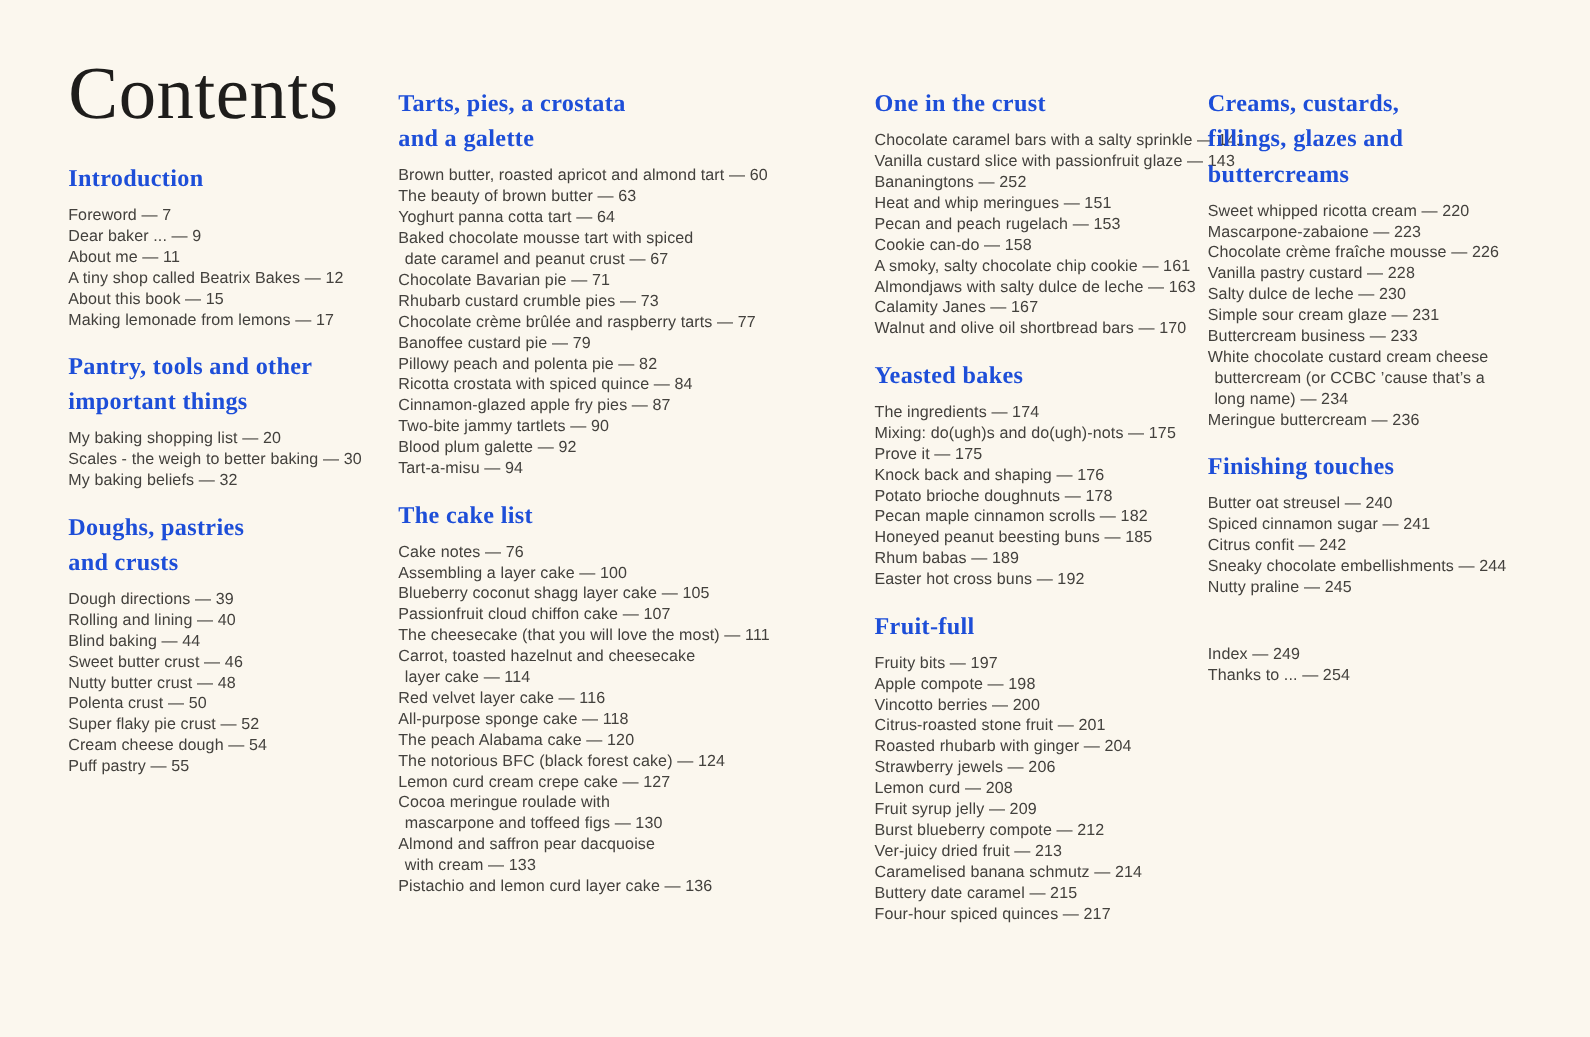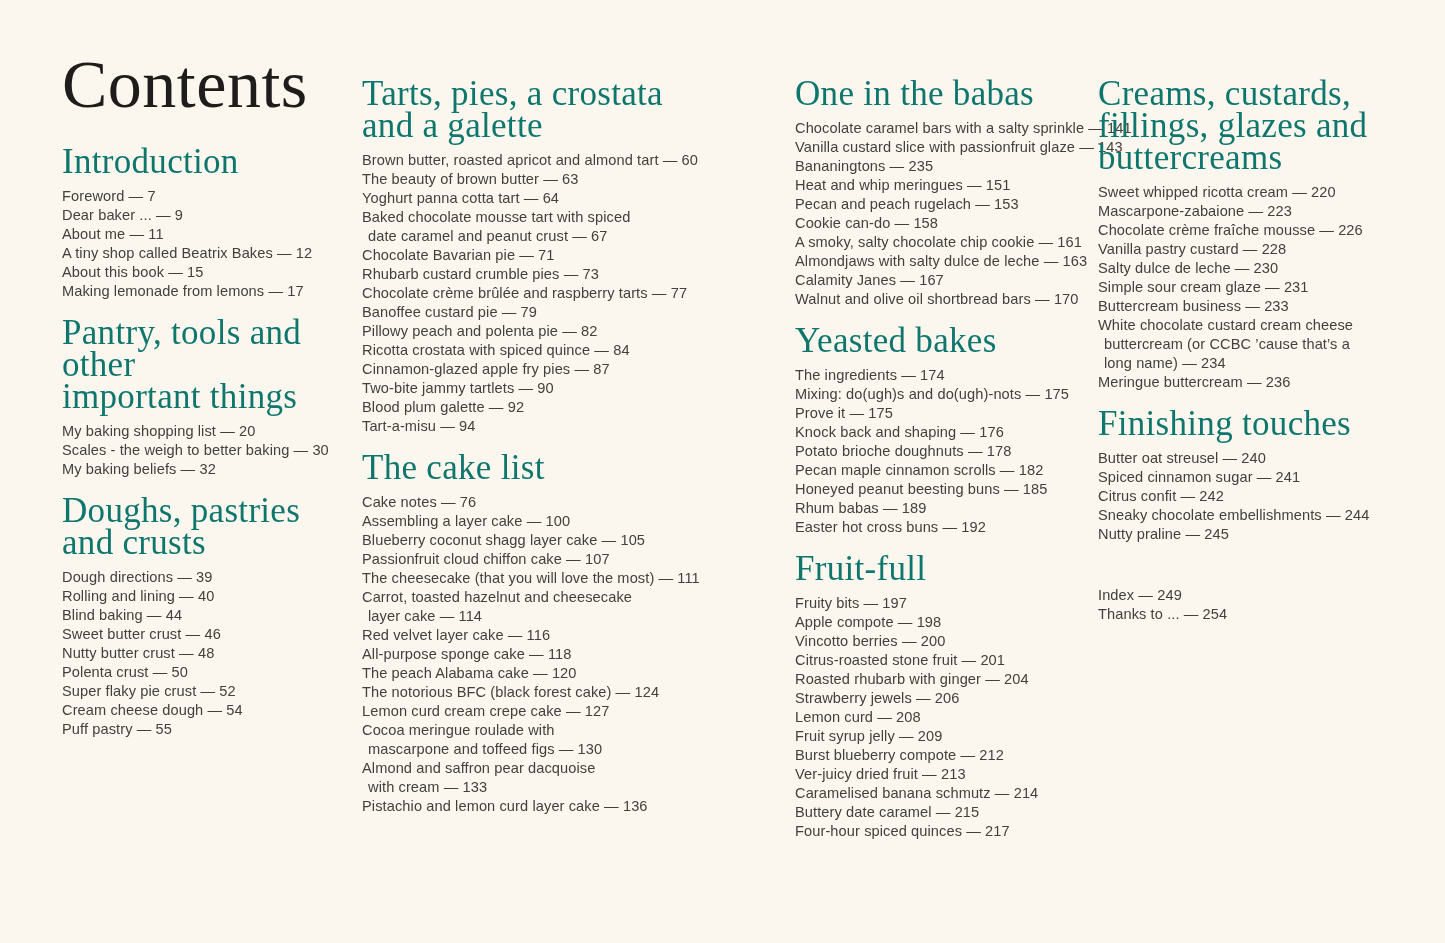--- a/index.html
+++ b/index.html
@@ -32,25 +32,25 @@
     margin-bottom: 30px;
   }
   .section { margin-top: 16px; }
   .col-2 > .section:first-child,
   .col-3 > .section:first-child,
   .col-4 > .section:first-child { margin-top: 0; }
   .section.endmatter { margin-top: 42px; }
 
   .section-heading {
     font-family: "Liberation Serif", serif;
-    font-weight: 400;
-    font-size: 35px;
+    font-weight: 700;
+    font-size: 22px;
     line-height: 32px;
     letter-spacing: 0.3px;
-    color: #0f766e;
+    color: #1d4ed8;
     margin-bottom: 9px;
   }
   ul.items { list-style: none; }
   li.item {
     font-size: 14.6px;
     line-height: 19px;
     letter-spacing: 0.1px;
     color: #43413d;
   }
   li.item.italic { }
@@ -228,30 +228,30 @@
             <span class="line cont">with cream — 133</span>
           </li>
           <li class="item">
             <span class="line">Pistachio and lemon curd layer cake — 136</span>
           </li>
         </ul>
       </section>
     </div>
   <div class="col col-3">
       <section class="section">
-        <h2 class="section-heading">One in the babas</h2>
+        <h2 class="section-heading">One in the crust</h2>
         <ul class="items">
           <li class="item">
             <span class="line">Chocolate caramel bars with a salty sprinkle — 141</span>
           </li>
           <li class="item">
             <span class="line">Vanilla custard slice with passionfruit glaze — 143</span>
           </li>
           <li class="item">
-            <span class="line">Bananingtons — 235</span>
+            <span class="line">Bananingtons — 252</span>
           </li>
           <li class="item">
             <span class="line">Heat and whip meringues — 151</span>
           </li>
           <li class="item">
             <span class="line">Pecan and peach rugelach — 153</span>
           </li>
           <li class="item italic">
             <span class="line">Cookie can-do — 158</span>
           </li>

